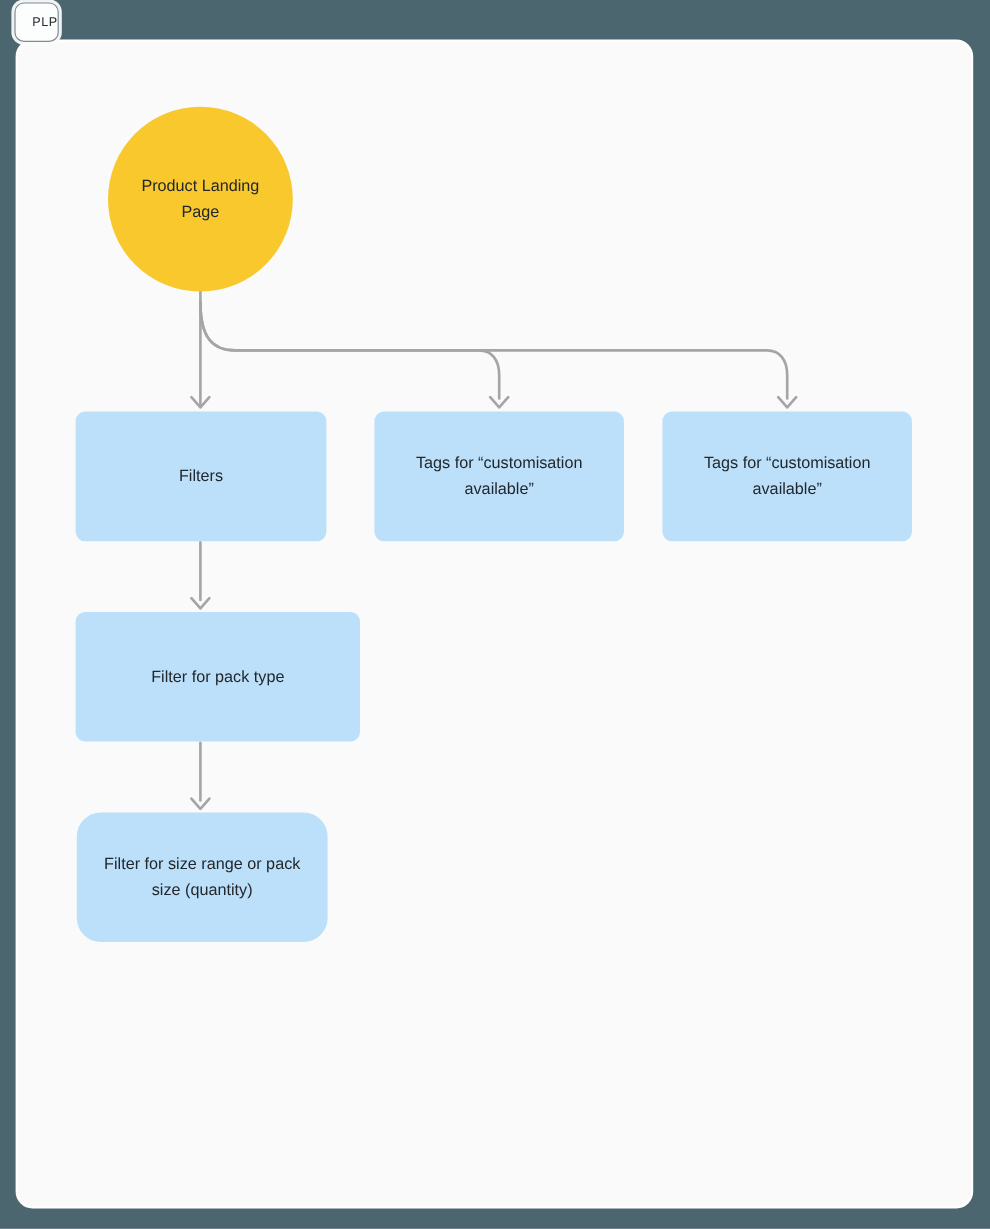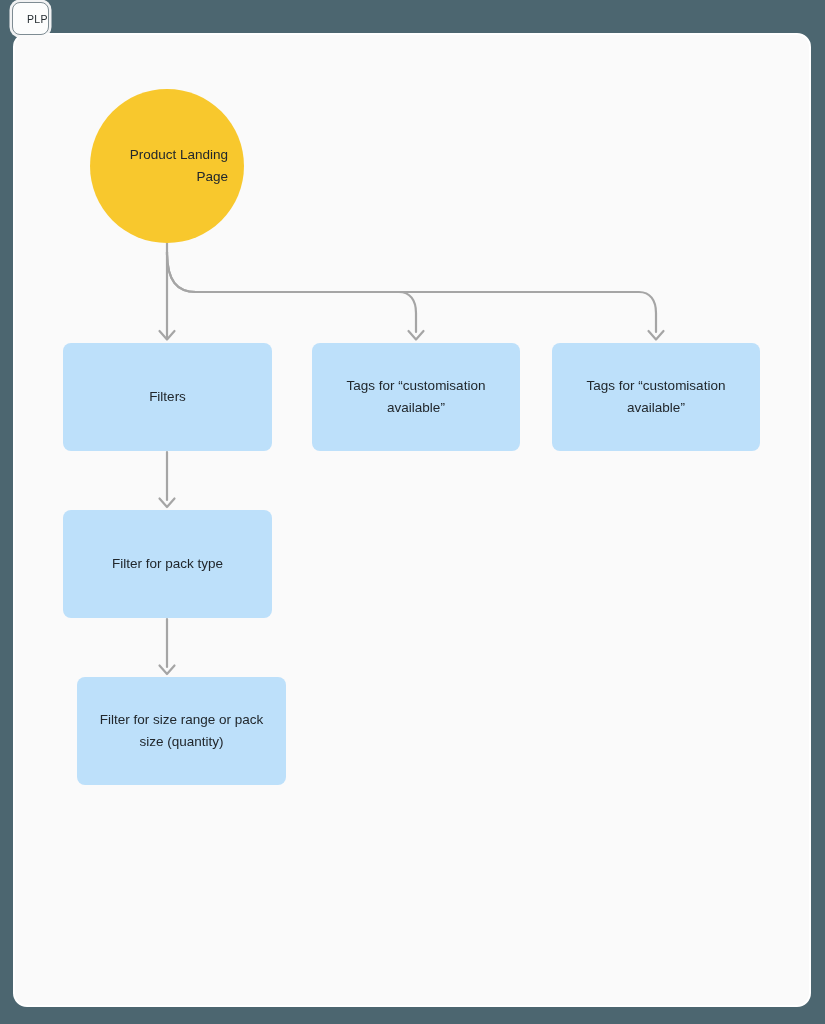--- a/index.html
+++ b/index.html
@@ -79,28 +79,27 @@
   }
   .node.rect {
     background: #BDE0FA;
     border-radius: 8px;
     padding: 0 12px;
   }
   .node.circle {
     background: #F8C82D;
     border-radius: 50%;
     padding: 0 16px;
-    text-align: right;
   }
   #node-root      { left: 90px;  top: 89px;  width: 154px; height: 154px; }
   #node-filters   { left: 63px;  top: 343px; width: 209px; height: 108px; text-align: right; }
   #node-tags1     { left: 312px; top: 343px; width: 208px; height: 108px; }
   #node-tags2     { left: 552px; top: 343px; width: 208px; height: 108px; }
-  #node-packType  { left: 63px;  top: 510px; width: 209px; height: 108px; text-align: center; }
-  #node-sizeRange { left: 77px;  top: 677px; width: 209px; height: 108px; }
+  #node-packType  { left: 63px;  top: 510px; width: 237px; height: 108px; text-align: center; }
+  #node-sizeRange { left: 64px;  top: 677px; width: 209px; height: 108px; border-radius: 20px; }
 </style>
 </head>
 <body>
 
 <div class="frame-tab">
   <span>PLP</span>
 </div>
 
 <div class="canvas-frame"></div>
 

